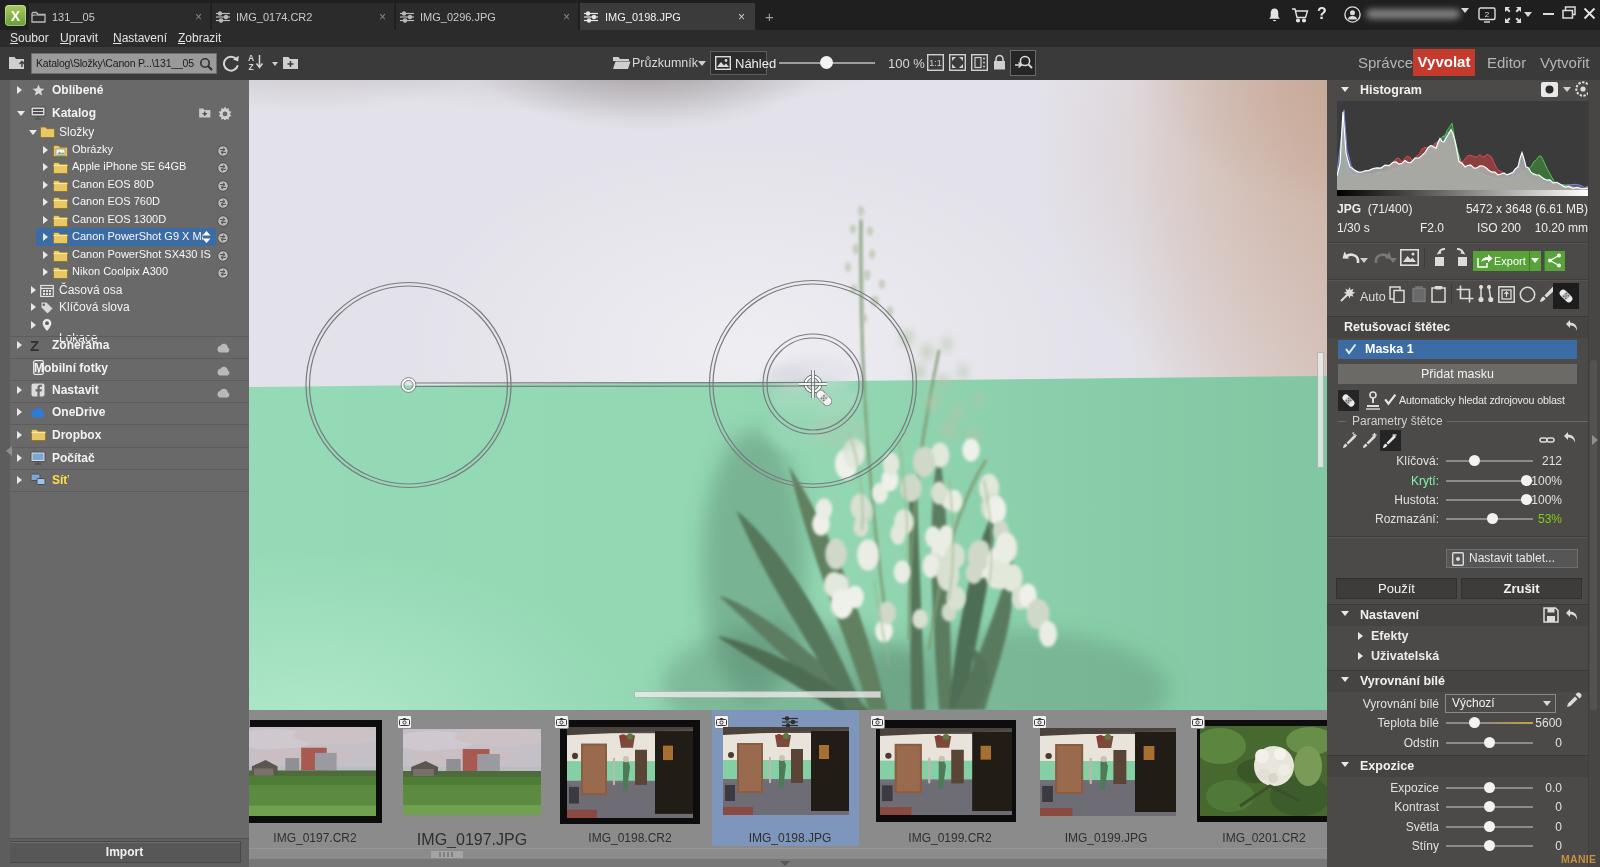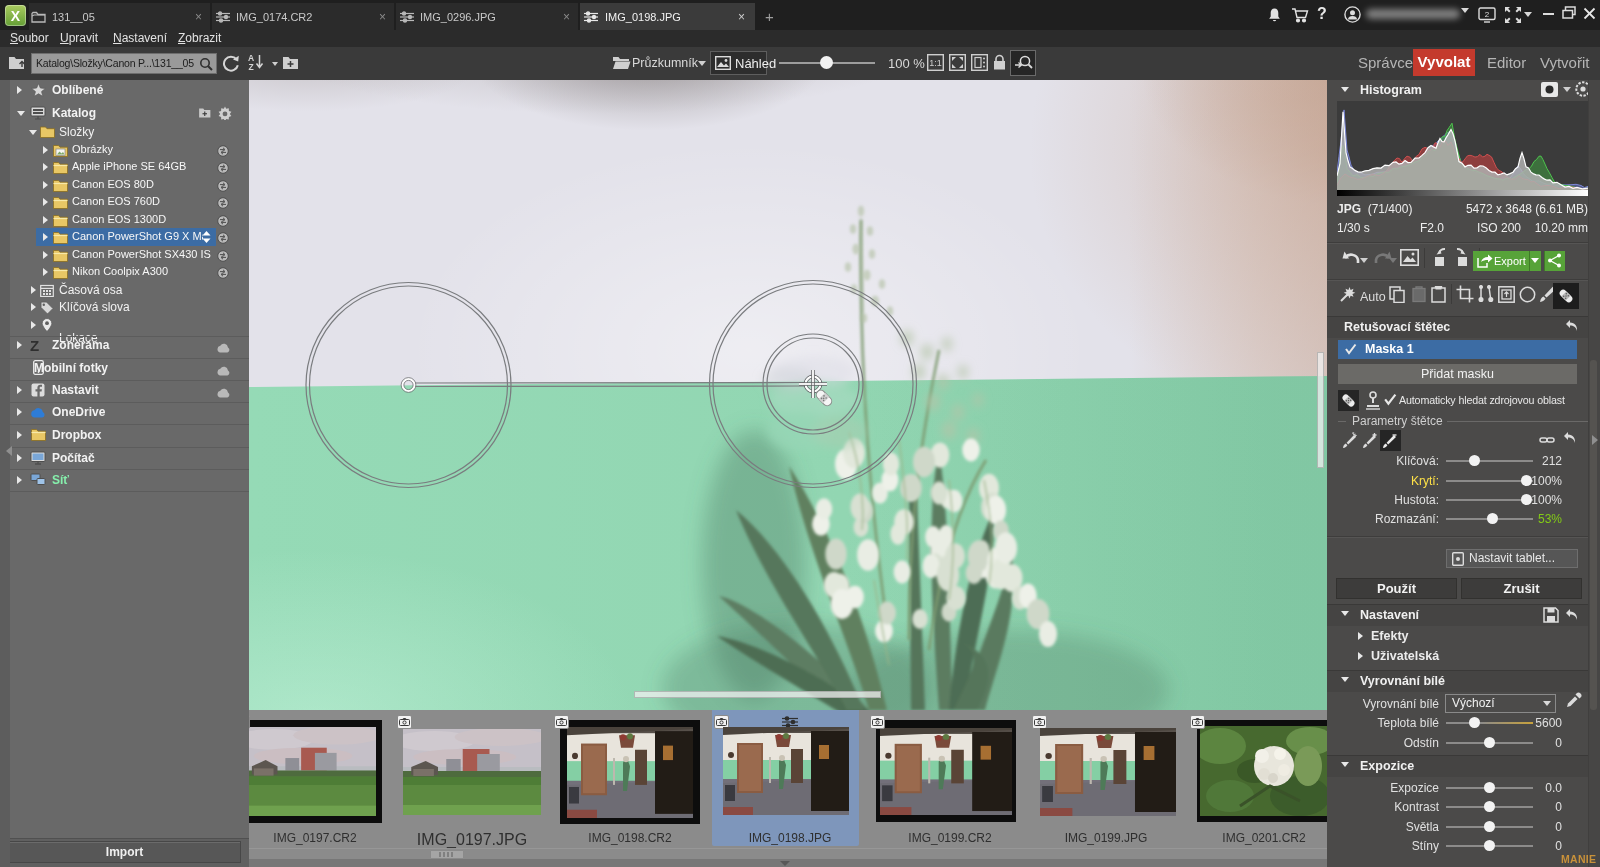--- a/index.html
+++ b/index.html
@@ -444,21 +444,21 @@
       </div>
       <div style="position:absolute;left:0;top:370px;width:249px;height:17px;font-size:12px;color:#f2f2f2">
         <div style="position:absolute;left:17px;top:4px;width:0;height:0;border:4px solid transparent;border-left:5px solid #e8e8e8"></div>
         <svg width="16" height="14" viewBox="0 0 16 14" style="position:absolute;left:30px;top:1px">
           <rect x="1" y="1" width="14" height="9.5" rx="1" fill="#dcdcdc" stroke="#4e4e4e" stroke-width="1"></rect>
           <rect x="2.5" y="2.5" width="11" height="6.5" fill="#7aa7d8"></rect>
           <path d="M5 13 L11 13 M8 10.5 L8 13" stroke="#4e4e4e" stroke-width="1.3"></path>
         </svg>
         <b style="position:absolute;left:52px;top:1px">Počítač</b>
       </div>
-      <div style="position:absolute;left:0;top:392px;width:287px;height:17px;font-size:12px;color:#86efac">
+      <div style="position:absolute;left:0;top:392px;width:287px;height:17px;font-size:12px;color:#fde047">
         <div style="position:absolute;left:17px;top:4px;width:0;height:0;border:4px solid transparent;border-left:5px solid #e8e8e8"></div>
         <svg width="16" height="13" viewBox="0 0 16 13" style="position:absolute;left:30px;top:1px">
           <rect x="1" y="1" width="9" height="6.5" rx="0.8" fill="#7aa7d8" stroke="#4e4e4e" stroke-width="1"></rect>
           <rect x="7" y="5.5" width="8" height="6" rx="0.8" fill="#9fc3e8" stroke="#4e4e4e" stroke-width="1"></rect>
         </svg>
         <b style="position:absolute;left:52px;top:1px">Síť</b>
       </div>
       <div style="position:absolute;left:10px;top:256px;width:239px;height:1px;background:#5c5c5c"></div>
       <div style="position:absolute;left:10px;top:278px;width:239px;height:1px;background:#5c5c5c"></div>
       <div style="position:absolute;left:10px;top:300px;width:239px;height:1px;background:#5c5c5c"></div>
@@ -1078,40 +1078,40 @@
           <rect x="8" y="6" width="7" height="4" rx="2"></rect>
         </g>
       </svg>
       <svg style="position:absolute;left:235px;top:351px" width="15" height="14" viewBox="0 0 15 14">
         <path d="M6 1 L2 5 L6 9 L6 6.5 C9.5 6.5 12 8 13 12 C13.5 7 11 4 6 3.5 Z" fill="#dcdcdc"></path>
       </svg>
       <div style="position:absolute;right:161px;top:374px;font-size:12px;color:#e0e0e0">Klíčová:</div>
       <div style="position:absolute;left:119px;top:380px;width:87px;height:2px;background:#8c8b8a"></div>
       <div style="position:absolute;left:142px;top:375px;width:11px;height:11px;border-radius:50%;background:#f2f2f2"></div>
       <div style="position:absolute;right:38px;top:374px;font-size:12px;color:#e0e0e0">212</div>
-      <div style="position:absolute;right:161px;top:394px;font-size:12px;color:#fde047">Krytí:</div>
+      <div style="position:absolute;right:161px;top:394px;font-size:12px;color:#86efac">Krytí:</div>
       <div style="position:absolute;left:119px;top:400px;width:87px;height:2px;background:#8c8b8a"></div>
       <div style="position:absolute;left:194px;top:395px;width:11px;height:11px;border-radius:50%;background:#f2f2f2"></div>
       <div style="position:absolute;right:38px;top:394px;font-size:12px;color:#e0e0e0">100%</div>
       <div style="position:absolute;right:161px;top:413px;font-size:12px;color:#e0e0e0">Hustota:</div>
       <div style="position:absolute;left:119px;top:419px;width:87px;height:2px;background:#8c8b8a"></div>
       <div style="position:absolute;left:194px;top:414px;width:11px;height:11px;border-radius:50%;background:#f2f2f2"></div>
       <div style="position:absolute;right:38px;top:413px;font-size:12px;color:#e0e0e0">100%</div>
       <div style="position:absolute;right:161px;top:432px;font-size:12px;color:#e0e0e0">Rozmazání:</div>
       <div style="position:absolute;left:119px;top:438px;width:87px;height:2px;background:#8c8b8a"></div>
       <div style="position:absolute;left:160px;top:433px;width:11px;height:11px;border-radius:50%;background:#f2f2f2"></div>
       <div style="position:absolute;right:38px;top:432px;font-size:12px;color:#84cc16">53%</div>
       <div style="position:absolute;left:0px;top:456px;width:273px;height:1px;background:#3e3d3c;box-shadow:0 1px 0 #565554"></div>
       <div style="position:absolute;left:119px;top:469px;width:132px;height:19px;background:#565656;border:1px solid #6e6e6e"></div>
 <svg style="position:absolute;left:125px;top:472px" width="12" height="14" viewBox="0 0 12 14">
         <rect x="0.7" y="0.7" width="10.6" height="12.6" rx="1" fill="none" stroke="#dcdcdc" stroke-width="1.4"></rect>
         <circle cx="6" cy="7" r="2" fill="#dcdcdc"></circle>
       </svg>
 <div style="position:absolute;left:142px;top:471px;font-size:12px;color:#e8e8e8">Nastavit tablet...</div>
-      <div style="position:absolute;left:9px;top:498px;width:121px;height:21px;background:#3d3c3b;border:1px solid #32312f;color:#f2f2f2;font-size:13px;font-weight:bold;text-align:center;line-height:20px">Použít</div>
+      <div style="position:absolute;left:9px;top:498px;width:121px;height:21px;background:#3d3c3b;border:1px solid #32312f;color:#f2f2f2;font-size:13px;font-weight:normal;text-align:center;line-height:20px">Použít</div>
       <div style="position:absolute;left:134px;top:498px;width:121px;height:21px;background:#3d3c3b;border:1px solid #32312f;color:#f2f2f2;font-size:13px;font-weight:bold;text-align:center;line-height:20px">Zrušit</div>
       <div style="position:absolute;left:0px;top:524px;width:273px;height:22px;background:#454443;border-top:1px solid #3a3938"></div>
       <div style="position:absolute;left:14px;top:531px;width:0;height:0;border:4px solid transparent;border-top:5px solid #e8e8e8"></div>
       <b style="position:absolute;left:33px;top:528px;font-size:12.5px;color:#f0f0f0">Nastavení</b>
       <svg style="position:absolute;left:216px;top:527px" width="16" height="16" viewBox="0 0 16 16">
         <path d="M1 1 L12.5 1 L15 3.5 L15 15 L1 15 Z" fill="none" stroke="#dcdcdc" stroke-width="1.5"></path>
         <rect x="4" y="9" width="8" height="6" fill="#dcdcdc"></rect>
         <rect x="4.5" y="1" width="7" height="4.5" fill="#dcdcdc"></rect>
       </svg>
       <svg style="position:absolute;left:237px;top:528px" width="15" height="14" viewBox="0 0 15 14">

